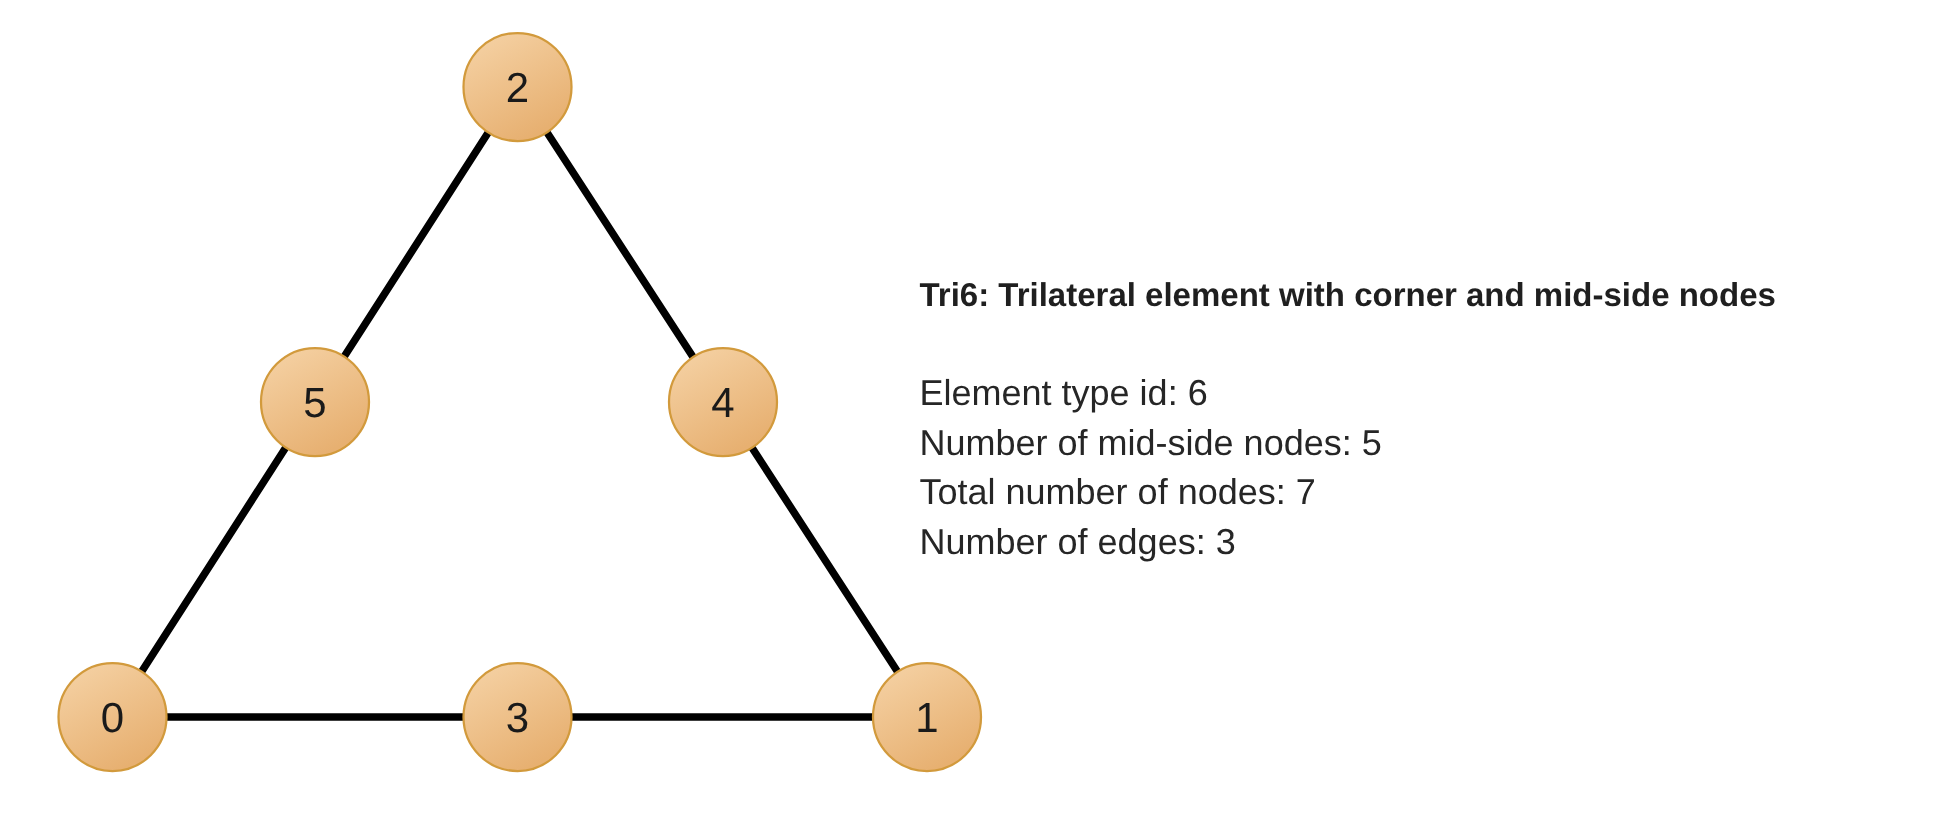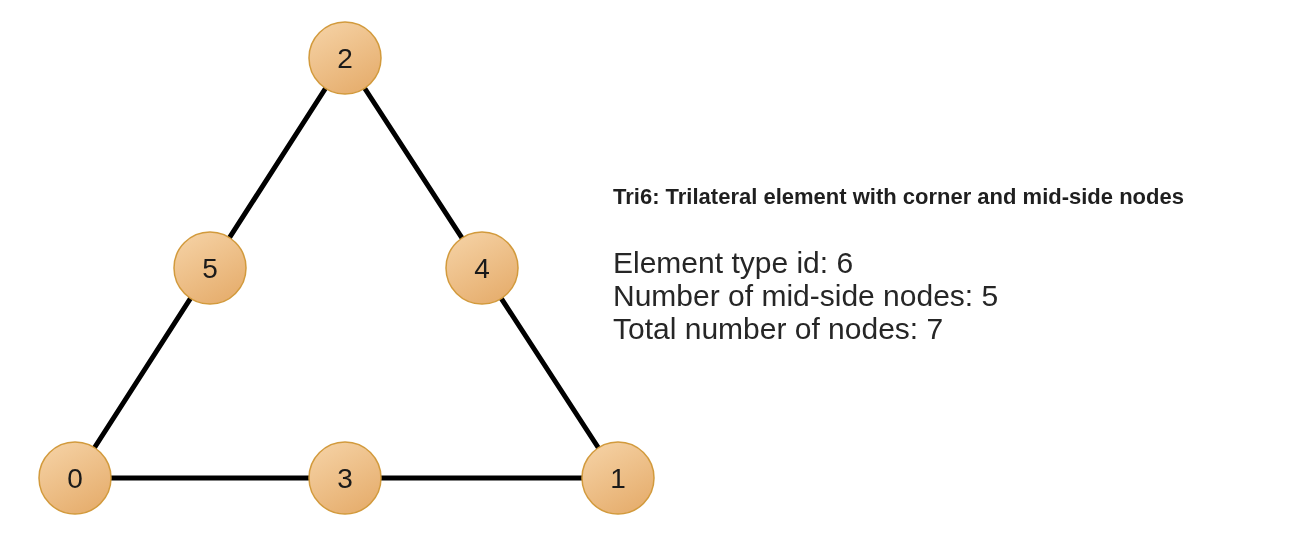--- a/index.html
+++ b/index.html
@@ -30,21 +30,21 @@
   }
   .info-title {
     font-size: 22px;
     font-weight: bold;
     line-height: 30px;
     margin: 0 0 34px 0;
     color: #1f1f1f;
     white-space: nowrap;
   }
   .info-line {
-    font-size: 30px;
+    font-size: 24px;
     font-weight: 400;
     line-height: 33px;
     color: #262626;
     white-space: nowrap;
   }
   svg text.node-label {
     font-family: "Liberation Sans", sans-serif;
     font-size: 28px;
     fill: #1a1a1a;
   }
@@ -88,15 +88,16 @@
         <circle cx="210" cy="268" r="36" fill="url(#nodeGrad)" stroke="#d29a3c" stroke-width="1.5"></circle>
         <text x="210" y="268" dy="0.35em" text-anchor="middle" class="node-label" fill="#1a1a1a">5</text>
       </g>
     </svg>
 
   <div id="info-panel">
     <div class="info-title">Tri6: Trilateral element with corner and mid-side nodes</div>
     <div class="info-line">Element type id: 6</div>
     <div class="info-line">Number of mid-side nodes: 5</div>
     <div class="info-line">Total number of nodes: 7</div>
+    <div class="info-line">Number of edges: 3</div>
   </div>
 
 </div>
 
 </body></html>

